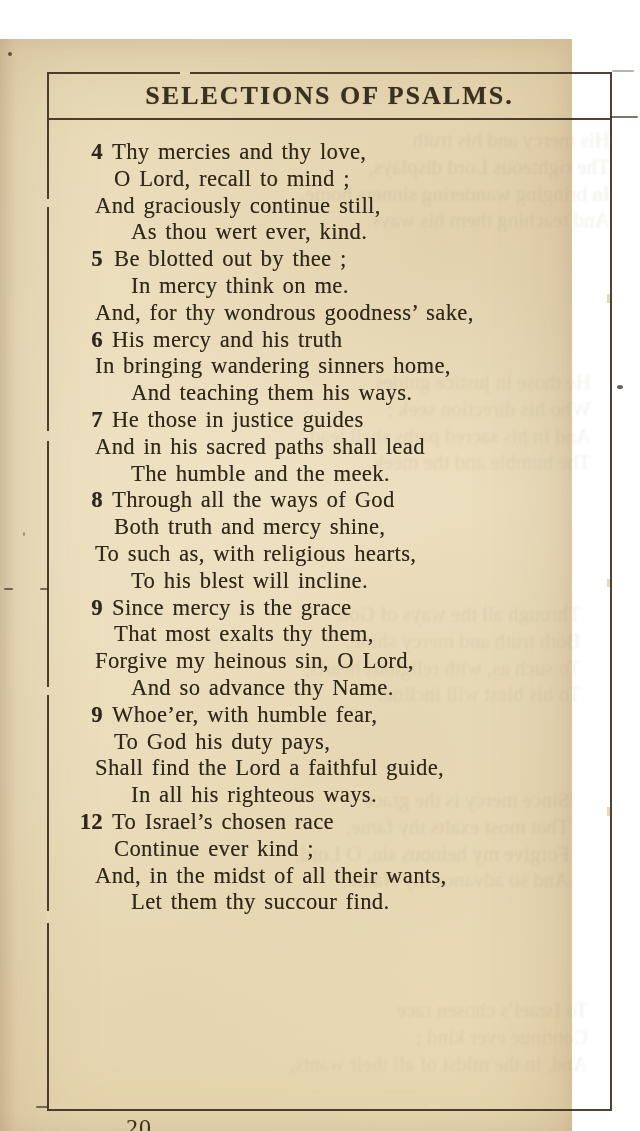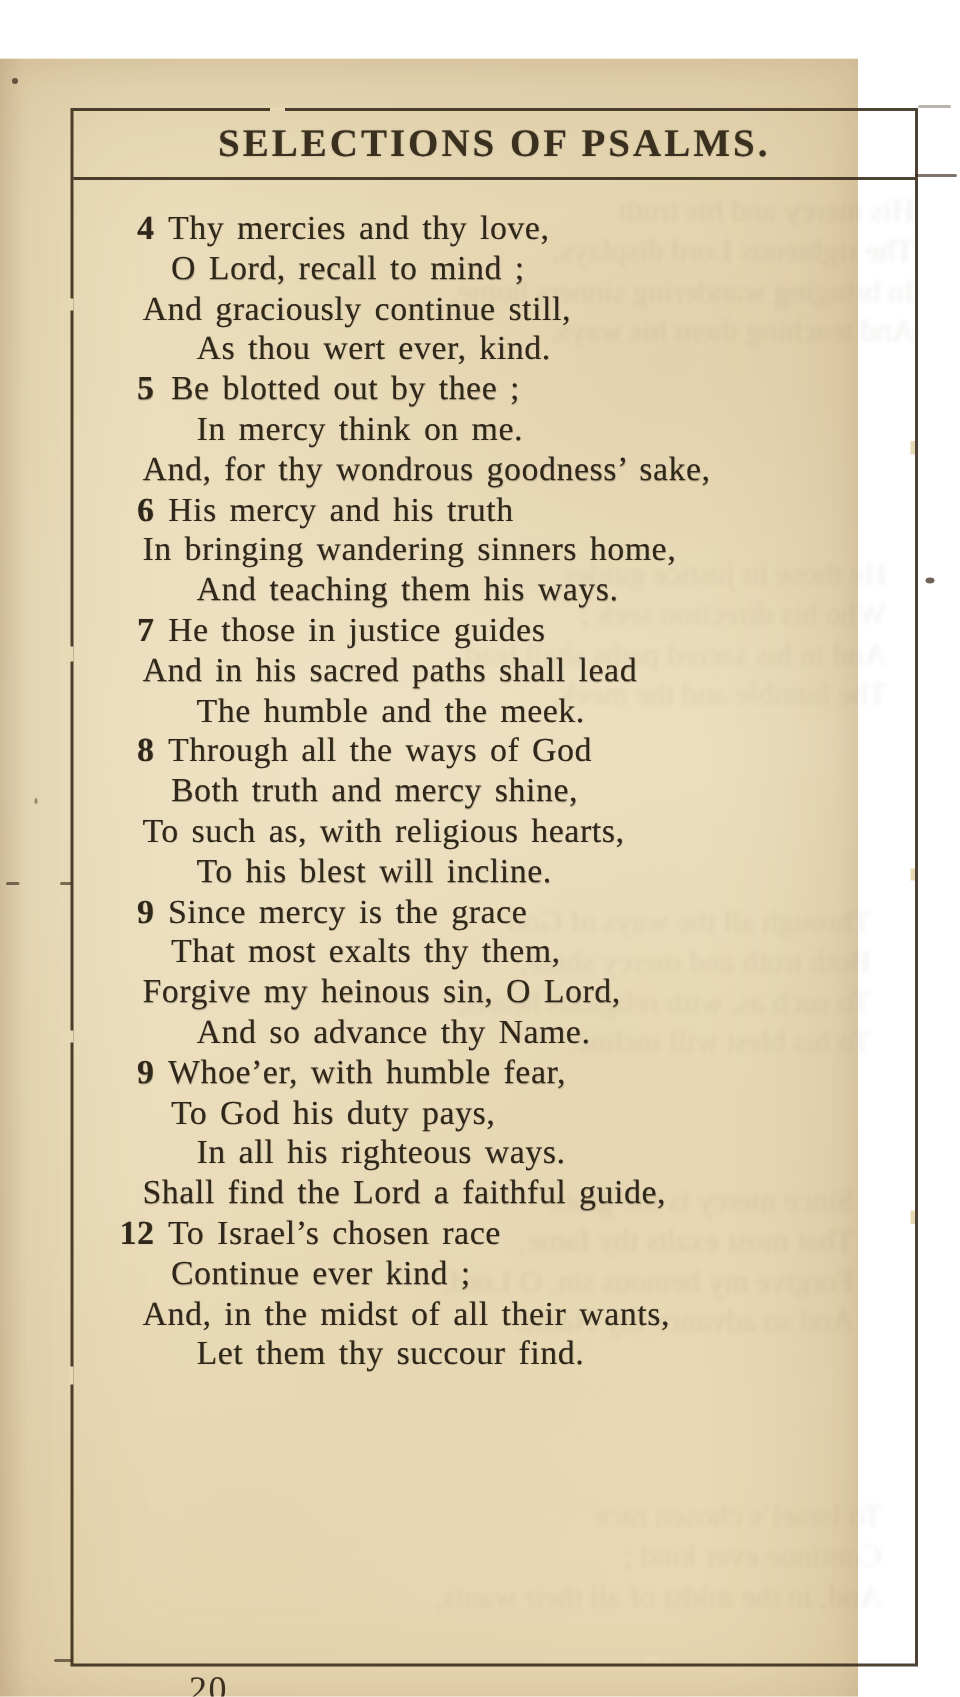--- a/index.html
+++ b/index.html
@@ -195,22 +195,22 @@
       <div class="vline l1">Since mercy is the grace</div>
       <div class="vline l2">That most exalts thy them,</div>
       <div class="vline l3">Forgive my heinous sin, O Lord,</div>
       <div class="vline l4">And so advance thy Name.</div>
     </div>
 
     <div class="verse">
       <span class="num">9</span>
       <div class="vline l1">Whoe’er, with humble fear,</div>
       <div class="vline l2">To God his duty pays,</div>
+      <div class="vline l3">Shall find the Lord a faithful guide,</div>
       <div class="vline l4">In all his righteous ways.</div>
-      <div class="vline l3">Shall find the Lord a faithful guide,</div>
     </div>
 
 
     <div class="verse">
       <span class="num">12</span>
       <div class="vline l1">To Israel’s chosen race</div>
       <div class="vline l2">Continue ever kind ;</div>
       <div class="vline l3">And, in the midst of all their wants,</div>
       <div class="vline l4">Let them thy succour find.</div>
     </div>

